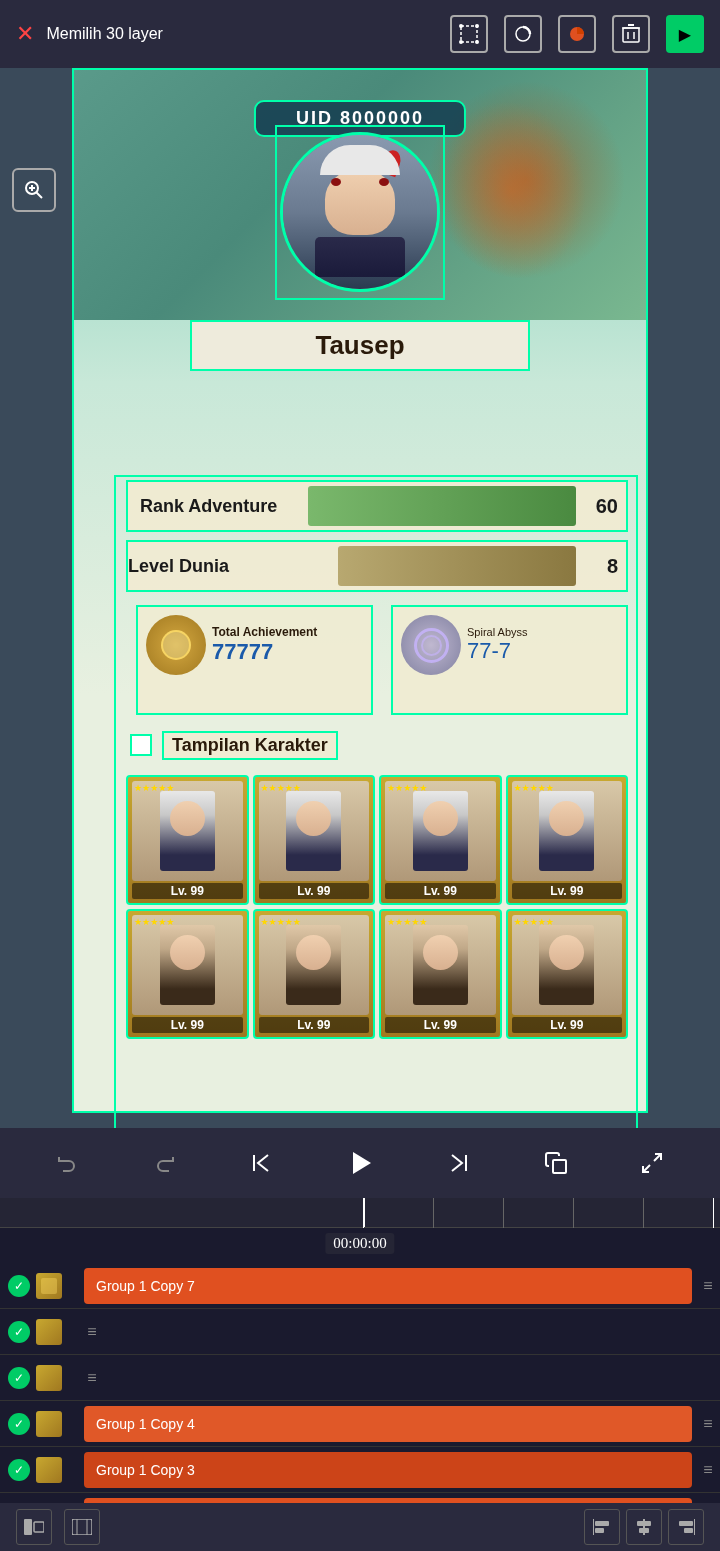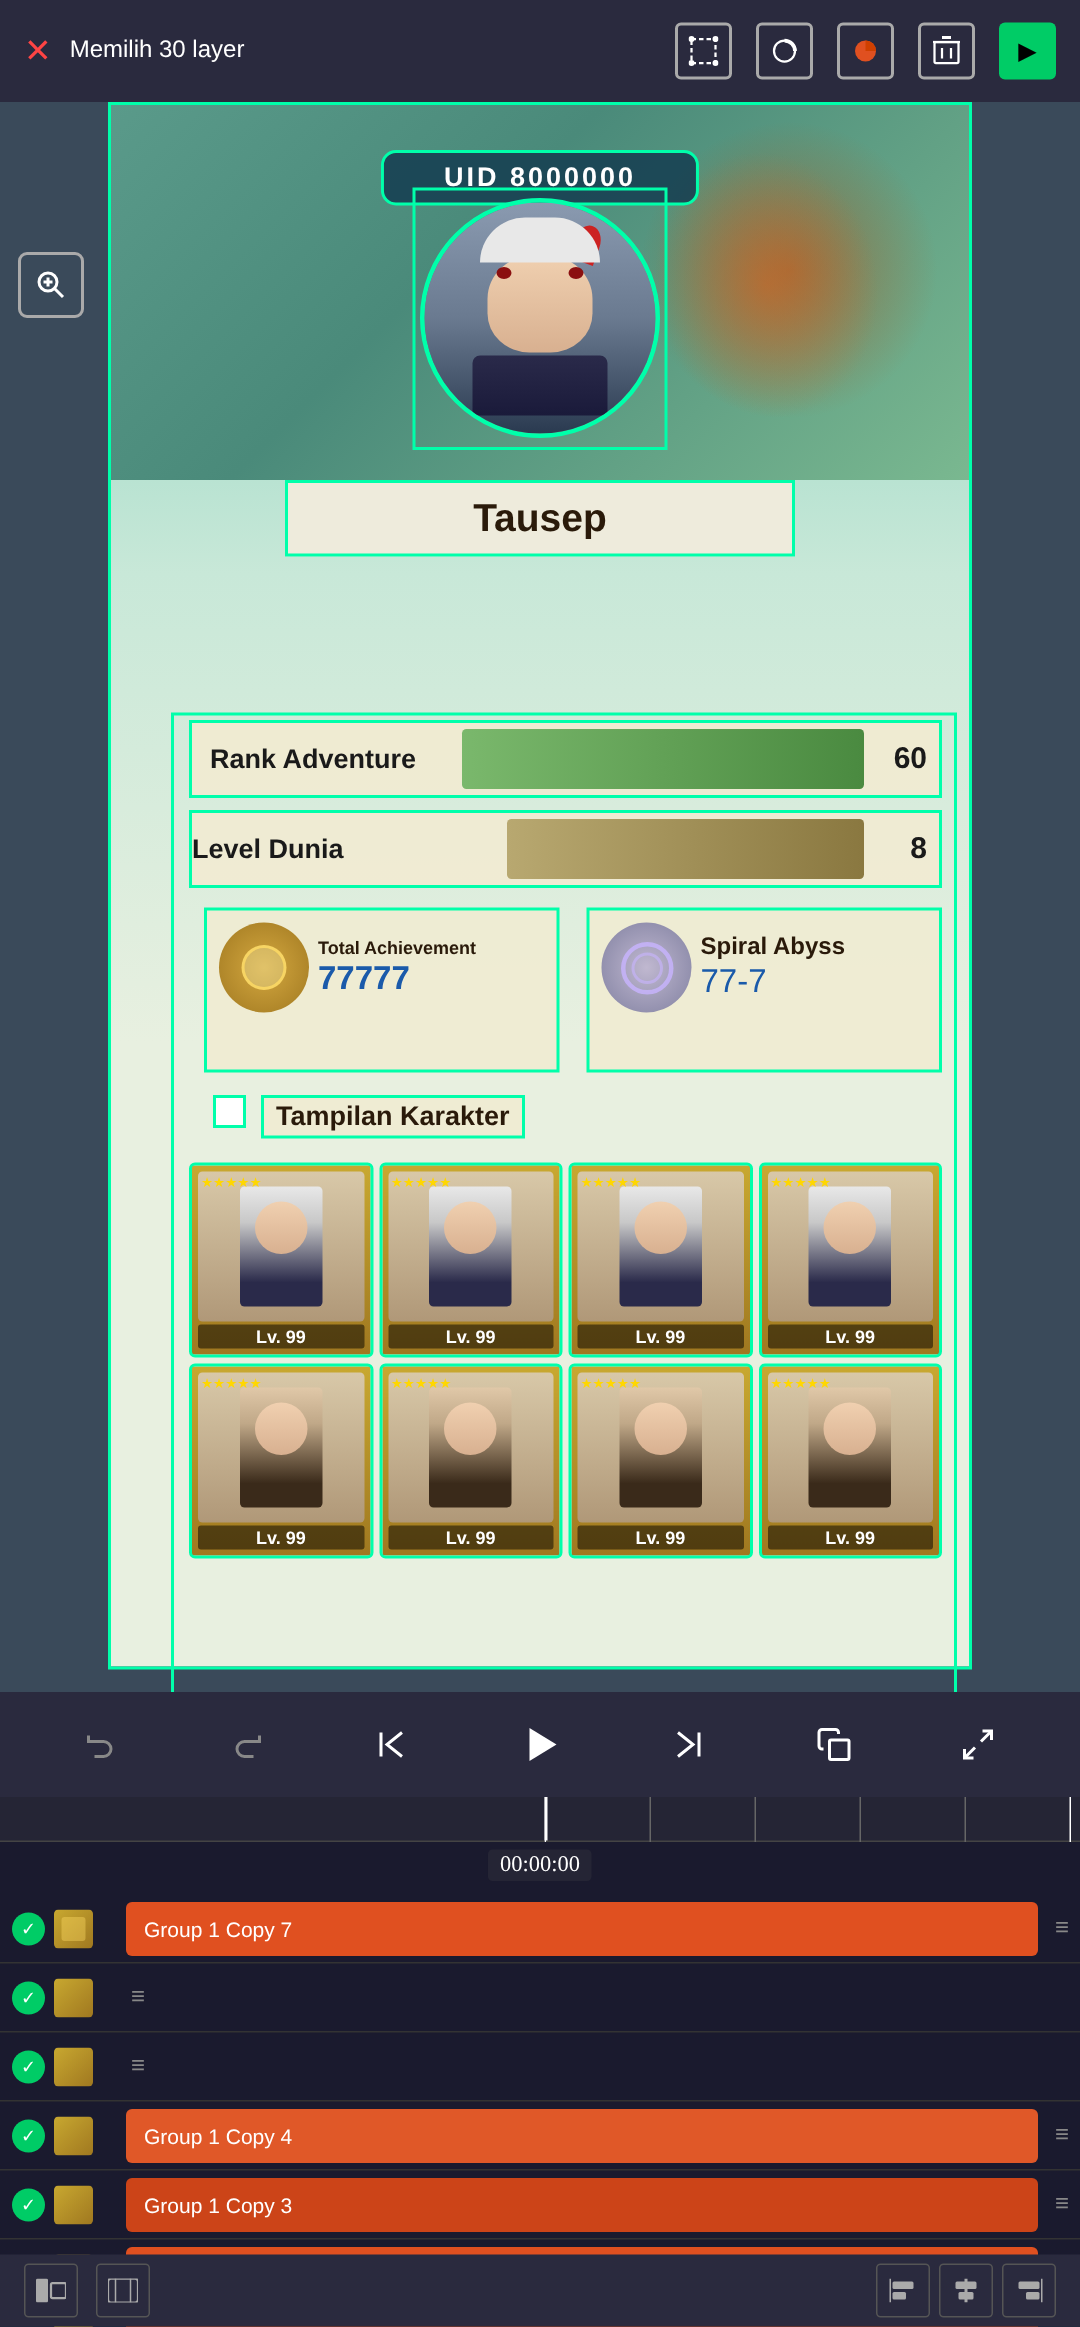--- a/index.html
+++ b/index.html
@@ -188,23 +188,23 @@
       background: rgba(240,235,210,0.9);
       border: 2px solid #00ffaa;
       padding: 8px;
       position: relative;
       margin-left: 10px;
     }
 
     
     .tampilan-section {
       position: absolute;
-      top: 660px; left: 68px; right: 18px;
+      top: 660px; left: 56px; right: 18px;
       height: 30px;
-      display: flex; align-items: flex-start; gap: 10px;
+      display: flex; align-items: center; gap: 10px;
     }
     .tampilan-checkbox {
       width: 22px; height: 22px;
       background: #fff;
       border: 2px solid #00ffaa;
     }
     .tampilan-label {
       font-size: 18px; font-weight: bold; color: #2a1a0a;
       background: rgba(240,235,210,0.9);
       padding: 2px 8px;
@@ -504,21 +504,21 @@
       </div>
 
       <div class="stat-box sel-outline">
         <div style="display:flex;align-items:center;gap:6px;">
           <div style="width:60px;height:60px;background:radial-gradient(circle,#c0b8d0 0%,#8080a0 100%);border-radius:50%;display:flex;align-items:center;justify-content:center;flex-shrink:0;">
             <div style="width:35px;height:35px;border:3px solid rgba(200,180,255,0.8);border-radius:50%;position:relative;">
               <div style="position:absolute;inset:4px;border:2px solid rgba(200,180,255,0.6);border-radius:50%;"></div>
             </div>
           </div>
           <div>
-            <div style="font-size:16px;font-weight:bold;color:#2a1a0a;">Spiral Abyss</div>
+            <div style="font-size:11px;font-weight:normal;color:#2a1a0a;">Spiral Abyss</div>
             <div style="font-size:22px;font-weight:normal;color:#1a5aaa;">77-7</div>
           </div>
         </div>
       </div>
     </div>
 
     <div class="tampilan-section">
       <div class="tampilan-checkbox sel-outline"></div>
       <div class="tampilan-label sel-outline">Tampilan Karakter</div>
     </div>

